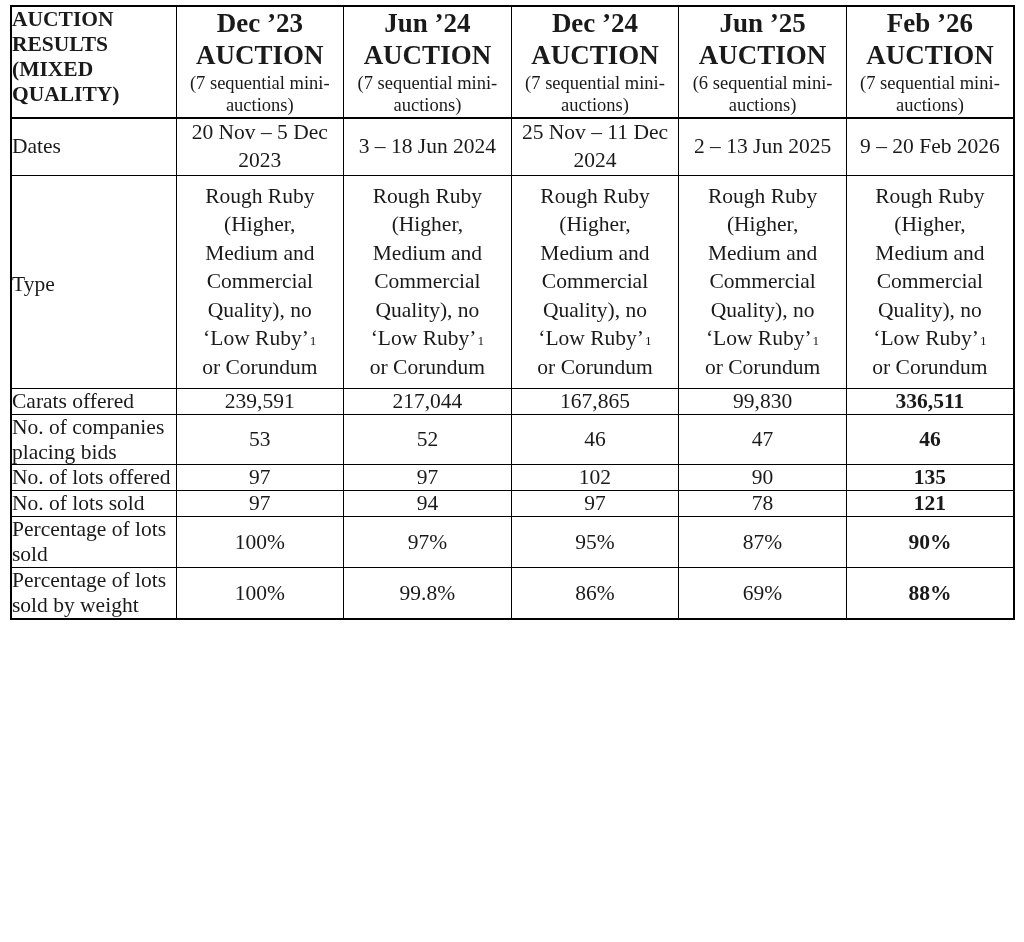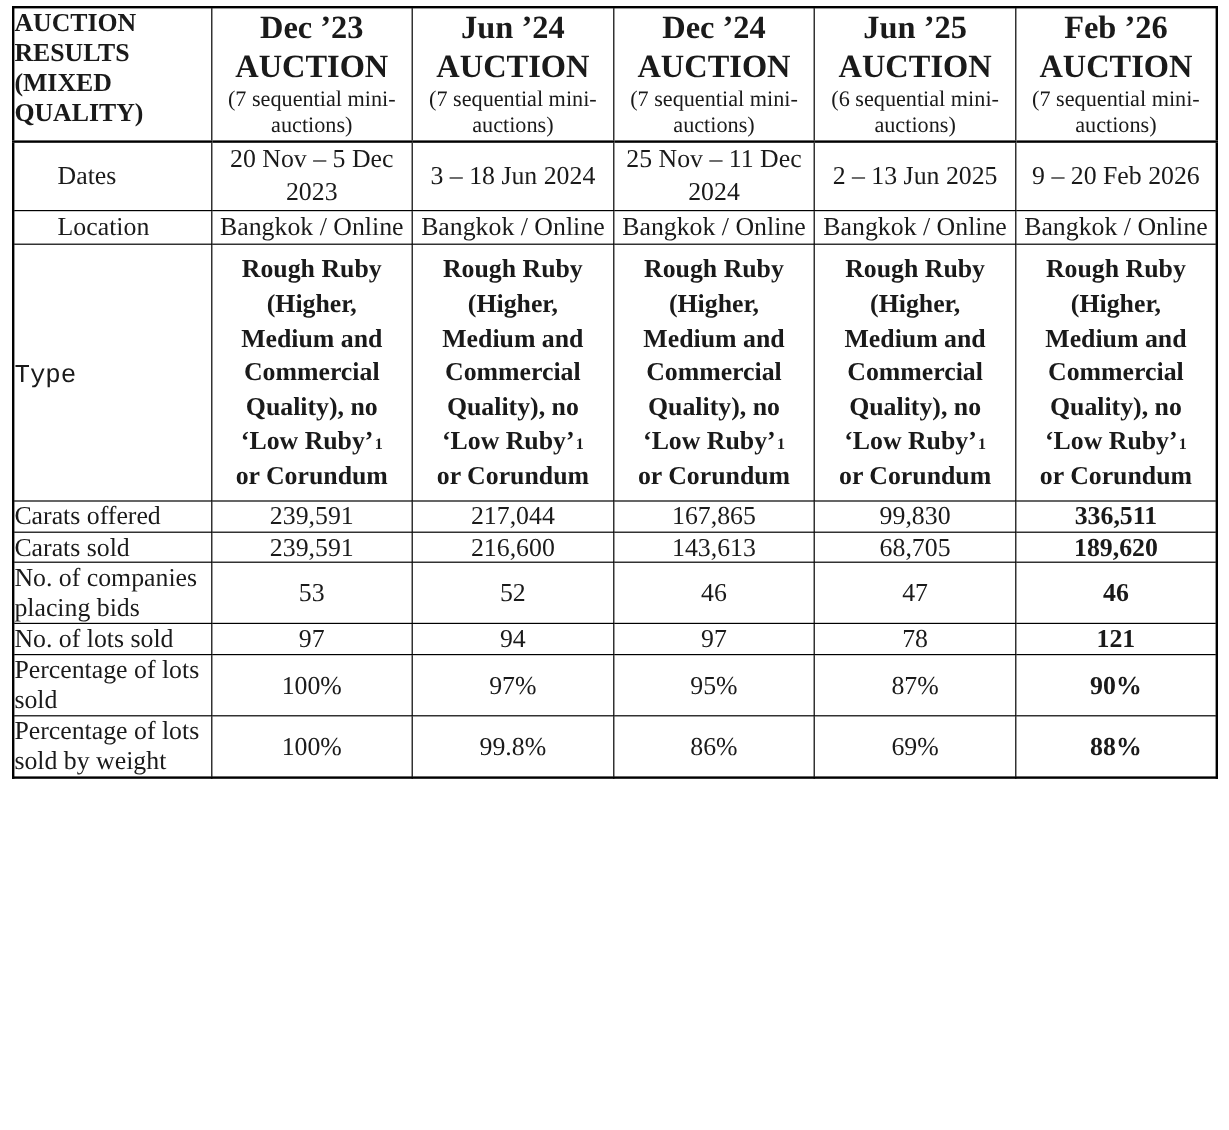--- a/index.html
+++ b/index.html
@@ -85,33 +85,30 @@
     text-align: center;
     vertical-align: middle;
     padding: 5px 4px;
     font-size: 21.5px;
   }
 
   
   tr.type-row .row-label {
     vertical-align: middle;
     padding-top: 5px;
-    font-family: Liberation Mono, monospace;
   }
   tr.type-row .data-cell {
     vertical-align: middle;
     line-height: 1.33;
     padding: 6px 15px;
-    font-weight: bold;
   }
 
   tr.dates-row .row-label,
   tr.location-row .row-label {
     vertical-align: middle;
-    padding-left: 36px;
   }
   tr.dates-row .data-cell,
   tr.location-row .data-cell {
     line-height: 1.3;
   }
 
   .latest { font-weight: bold; }
 
   sup.fn {
     font-size: 0.62em;
@@ -173,28 +170,20 @@
 
       <tr class="dates-row">
         <td class="row-label">Dates</td>
         <td class="data-cell">20 Nov – 5 Dec 2023</td>
         <td class="data-cell">3 – 18 Jun 2024</td>
         <td class="data-cell">25 Nov – 11 Dec 2024</td>
         <td class="data-cell">2 – 13 Jun 2025</td>
         <td class="data-cell">9 – 20 Feb 2026</td>
       </tr>
 
-      <tr class="location-row">
-        <td class="row-label">Location</td>
-        <td class="data-cell">Bangkok / Online</td>
-        <td class="data-cell">Bangkok / Online</td>
-        <td class="data-cell">Bangkok / Online</td>
-        <td class="data-cell">Bangkok / Online</td>
-        <td class="data-cell">Bangkok / Online</td>
-      </tr>
 
       <tr class="type-row">
         <td class="row-label">Type</td>
         <td class="data-cell type-cell">
             <div class="nowrap">Rough Ruby</div>
             <div class="nowrap">(Higher,</div>
             <div class="nowrap">Medium and</div>
             <div class="nowrap">Commercial</div>
             <div class="nowrap">Quality), no</div>
             <div class="nowrap">‘Low Ruby’<sup class="fn">1</sup></div>
@@ -240,38 +229,38 @@
 
       <tr>
         <td class="row-label">Carats offered</td>
         <td class="data-cell">239,591</td>
         <td class="data-cell">217,044</td>
         <td class="data-cell">167,865</td>
         <td class="data-cell">99,830</td>
         <td class="data-cell latest">336,511</td>
       </tr>
 
-      <tr>
-        <td class="row-label">Carats sold</td>
-        <td class="data-cell">239,591</td>
-        <td class="data-cell">216,600</td>
-        <td class="data-cell">143,613</td>
-        <td class="data-cell">68,705</td>
-        <td class="data-cell latest">189,620</td>
-      </tr>
 
       <tr>
         <td class="row-label">No. of companies placing bids</td>
         <td class="data-cell">53</td>
         <td class="data-cell">52</td>
         <td class="data-cell">46</td>
         <td class="data-cell">47</td>
         <td class="data-cell latest">46</td>
       </tr>
 
+      <tr>
+        <td class="row-label">No. of lots offered</td>
+        <td class="data-cell">97</td>
+        <td class="data-cell">97</td>
+        <td class="data-cell">102</td>
+        <td class="data-cell">90</td>
+        <td class="data-cell latest">135</td>
+      </tr>
 
       <tr>
         <td class="row-label">No. of lots sold</td>
         <td class="data-cell">97</td>
         <td class="data-cell">94</td>
         <td class="data-cell">97</td>
         <td class="data-cell">78</td>
         <td class="data-cell latest">121</td>
       </tr>
 

